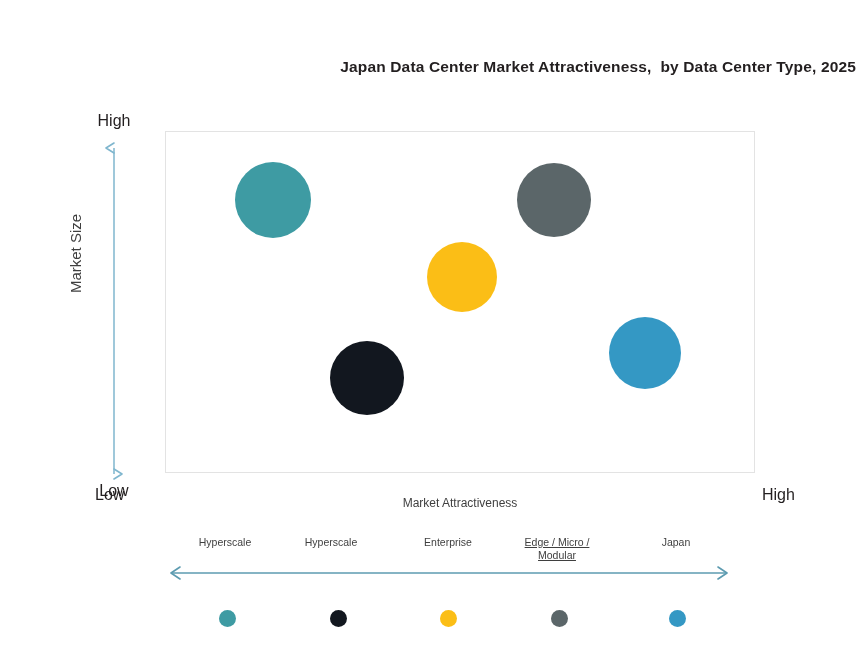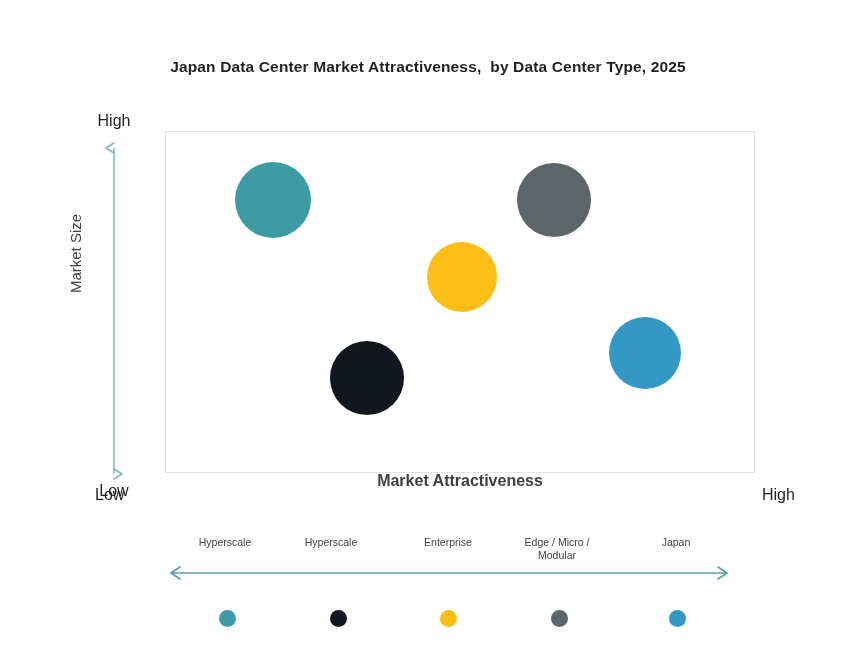--- a/index.html
+++ b/index.html
@@ -19,21 +19,21 @@
     width: 856px;
     height: 660px;
   }
 
   
   .chart-title {
     position: absolute;
     left: 0;
     top: 58px;
     width: 856px;
-    text-align: center;
+    text-align: right;
     font-size: 15.5px;
     font-weight: bold;
     letter-spacing: 0.15px;
     color: #231f20;
     white-space: pre;
   }
 
   
   .plot-area {
     position: absolute;
@@ -101,26 +101,25 @@
   .x-label-high {
     position: absolute;
     left: 762px;
     top: 486px;
     font-size: 16px;
     color: #231f20;
   }
   .x-axis-title {
     position: absolute;
     left: 165px;
-    top: 472px;
+    top: 496px;
     width: 590px;
     text-align: center;
-    font-size: 16px;
+    font-size: 12px;
     color: #3f3f3f;
-    font-weight: bold;
   }
 
   
   .legend-labels {
     position: absolute;
     left: 168px;
     top: 536px;
     width: 560px;
     height: 34px;
   }
@@ -187,21 +186,21 @@
       <div class="bubble" style="left: 330px; top: 341px; width: 74px; height: 74px; background: rgb(18, 23, 31);"></div>
       <div class="bubble" style="left: 427px; top: 242px; width: 70px; height: 70px; background: rgb(251, 190, 22);"></div>
       <div class="bubble" style="left: 517px; top: 163px; width: 74px; height: 74px; background: rgb(91, 102, 105);"></div>
       <div class="bubble" style="left: 609px; top: 317px; width: 72px; height: 72px; background: rgb(52, 152, 196);"></div>
     </div>
 
   <div class="legend-labels" id="legend-labels">
       <div class="legend-label" style="left: -3px; width: 120px;">Hyperscale</div>
       <div class="legend-label" style="left: 103px; width: 120px;">Hyperscale</div>
       <div class="legend-label" style="left: 220px; width: 120px; text-align: center;">Enterprise</div>
-      <div class="legend-label" style="left: 329px; width: 120px;">Edge / Micro /<br>Modular</div>
+      <div class="legend-label" style="left: 329px; width: 120px; text-decoration: underline;">Edge / Micro /<br>Modular</div>
       <div class="legend-label" style="left: 448px; width: 120px;">Japan</div>
     </div>
 
   <svg class="legend-arrow" viewBox="0 0 575 26" aria-hidden="true">
     <defs>
       <marker id="lLeft" markerWidth="14" markerHeight="14" refX="4" refY="7" orient="auto" markerUnits="userSpaceOnUse">
         <path d="M12,1 L3,7 L12,13" fill="none" stroke="#5C9BB0" stroke-width="1.6" stroke-linecap="round" stroke-linejoin="round"></path>
       </marker>
       <marker id="lRight" markerWidth="14" markerHeight="14" refX="10" refY="7" orient="auto" markerUnits="userSpaceOnUse">
         <path d="M2,1 L11,7 L2,13" fill="none" stroke="#5C9BB0" stroke-width="1.6" stroke-linecap="round" stroke-linejoin="round"></path>

